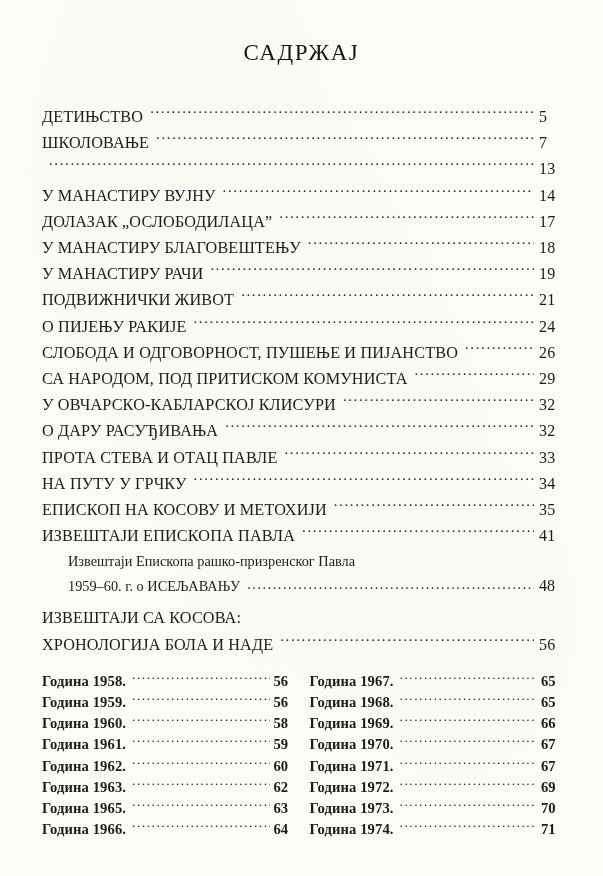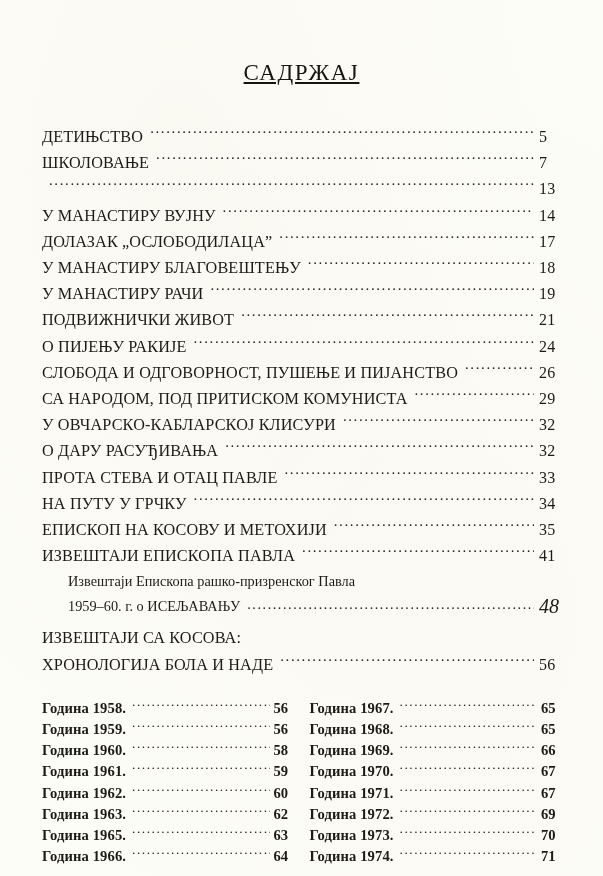--- a/index.html
+++ b/index.html
@@ -22,27 +22,26 @@
     padding: 0 42px;
     background:
       radial-gradient(ellipse at 30% 20%, rgba(220,215,200,0.10), rgba(0,0,0,0) 60%),
       radial-gradient(ellipse at 75% 70%, rgba(222,218,205,0.09), rgba(0,0,0,0) 62%),
       #fdfdf7;
   }
 
   
   .toc-title {
     margin: 0;
-    padding-top: 60px;
+    padding-top: 40px;
     text-align: center;
     font-size: 23px;
     font-weight: 400;
     letter-spacing: 1.6px;
     color: #17150f;
-    text-decoration: underline;
   }
 
   
   .toc-list {
     margin: 0;
     padding: 0;
     list-style: none;
     margin-top: 38px;
   }
   .toc-entry {
@@ -110,40 +109,39 @@
     left: 0;
     bottom: 0.06em;
     letter-spacing: 1.6px;
     font-size: 14px;
     color: #262320;
   }
   .toc-sub .sub-line2 .pnum {
     flex: 0 0 auto;
     width: 22px;
     text-align: left;
-    font-size: 20px;
-    font-style: italic;
+    font-size: 16px;
   }
 
   
   .toc-entry.two-line {
     display: block;
     white-space: nowrap;
     margin-top: 7px;
   }
   .toc-entry.two-line .hline1 { display: block; }
   .toc-entry.two-line .hline2 {
     display: flex;
     align-items: baseline;
   }
 
   
   .years {
     display: flex;
-    margin-top: 20px;
+    margin-top: 13px;
     column-gap: 16px;
   }
   .years-col {
     flex: 1 1 0;
     min-width: 0;
   }
   .year-row {
     display: flex;
     align-items: baseline;
     font-size: 14.6px;

